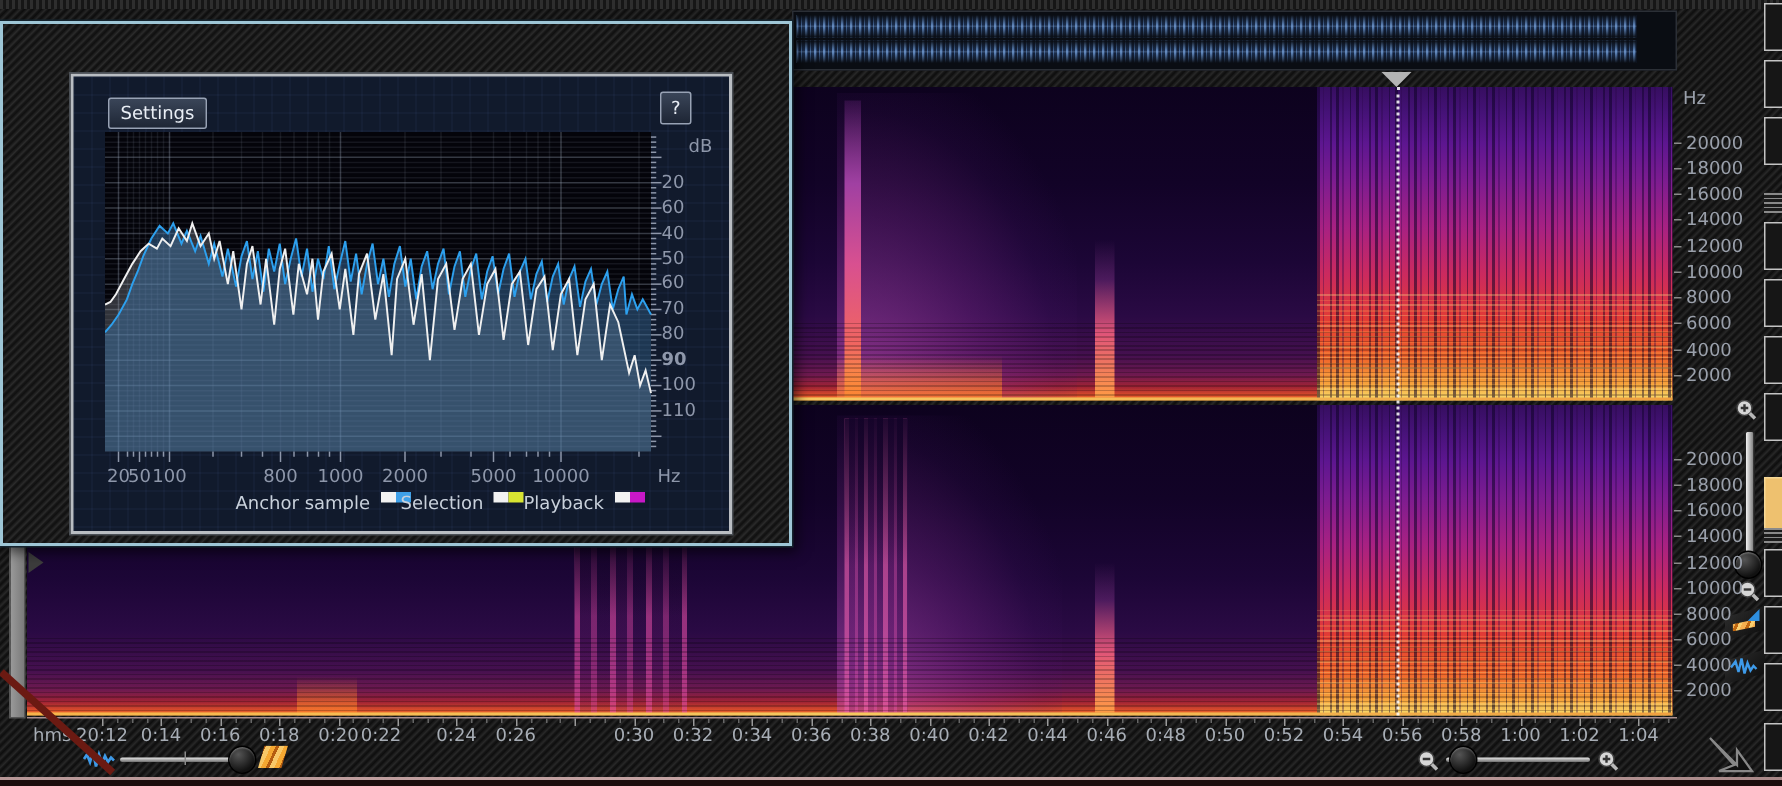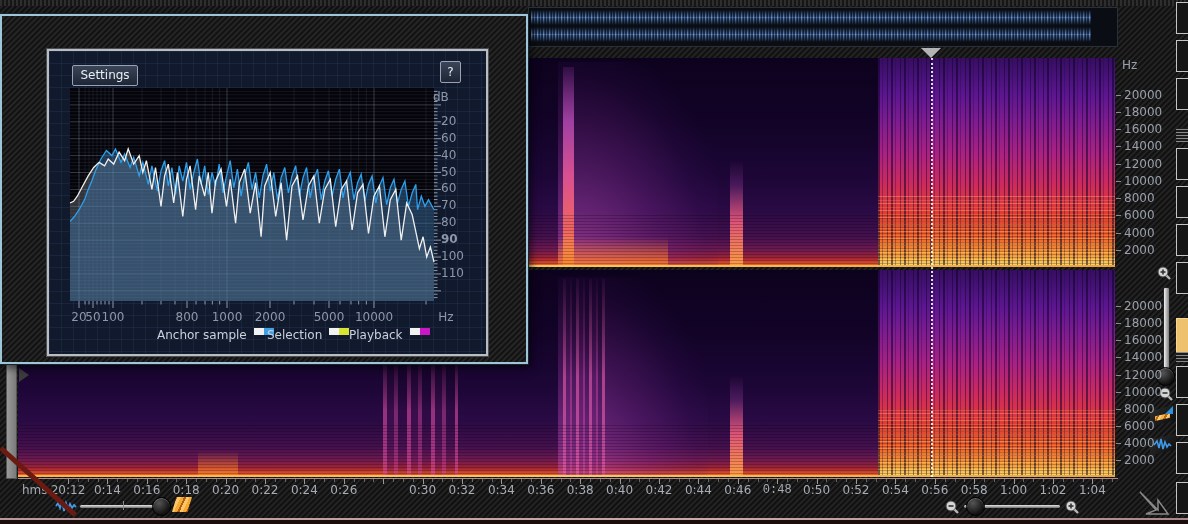--- a/index.html
+++ b/index.html
@@ -205,21 +205,21 @@
       <span class="time-label" style="left: 168.2px;">0:18</span>
       <div class="tick" style="left: 168px; height: 5px;"></div>
       <div class="tick" style="left: 178px; height: 3px; background: rgb(102, 102, 102);"></div>
       <div class="tick" style="left: 188px; height: 3px; background: rgb(102, 102, 102);"></div>
       <div class="tick" style="left: 198px; height: 3px; background: rgb(102, 102, 102);"></div>
       <span class="time-label" style="left: 207.6px;">0:20</span>
       <div class="tick" style="left: 208px; height: 5px;"></div>
       <div class="tick" style="left: 217px; height: 3px; background: rgb(102, 102, 102);"></div>
       <div class="tick" style="left: 227px; height: 3px; background: rgb(102, 102, 102);"></div>
       <div class="tick" style="left: 237px; height: 3px; background: rgb(102, 102, 102);"></div>
-      <span class="time-label" style="left: 247px;">0:22</span>
+      <span class="time-label" style="left: 236px;">0:22</span>
       <div class="tick" style="left: 247px; height: 5px;"></div>
       <div class="tick" style="left: 257px; height: 3px; background: rgb(102, 102, 102);"></div>
       <div class="tick" style="left: 267px; height: 3px; background: rgb(102, 102, 102);"></div>
       <div class="tick" style="left: 277px; height: 3px; background: rgb(102, 102, 102);"></div>
       <span class="time-label" style="left: 286.4px;">0:24</span>
       <div class="tick" style="left: 286px; height: 5px;"></div>
       <div class="tick" style="left: 296px; height: 3px; background: rgb(102, 102, 102);"></div>
       <div class="tick" style="left: 306px; height: 3px; background: rgb(102, 102, 102);"></div>
       <div class="tick" style="left: 316px; height: 3px; background: rgb(102, 102, 102);"></div>
       <span class="time-label" style="left: 325.8px;">0:26</span>
@@ -270,21 +270,21 @@
       <span class="time-label" style="left: 680.4px;">0:44</span>
       <div class="tick" style="left: 680px; height: 5px;"></div>
       <div class="tick" style="left: 690px; height: 3px; background: rgb(102, 102, 102);"></div>
       <div class="tick" style="left: 700px; height: 3px; background: rgb(102, 102, 102);"></div>
       <div class="tick" style="left: 710px; height: 3px; background: rgb(102, 102, 102);"></div>
       <span class="time-label" style="left: 719.8px;">0:46</span>
       <div class="tick" style="left: 720px; height: 5px;"></div>
       <div class="tick" style="left: 730px; height: 3px; background: rgb(102, 102, 102);"></div>
       <div class="tick" style="left: 740px; height: 3px; background: rgb(102, 102, 102);"></div>
       <div class="tick" style="left: 749px; height: 3px; background: rgb(102, 102, 102);"></div>
-      <span class="time-label" style="left: 759.2px; font-family: Liberation Mono, monospace;">0:48</span>
+      <span class="time-label" style="left: 759.2px;">0:48</span>
       <div class="tick" style="left: 759px; height: 5px;"></div>
       <div class="tick" style="left: 769px; height: 3px; background: rgb(102, 102, 102);"></div>
       <div class="tick" style="left: 779px; height: 3px; background: rgb(102, 102, 102);"></div>
       <div class="tick" style="left: 789px; height: 3px; background: rgb(102, 102, 102);"></div>
       <span class="time-label" style="left: 798.6px;">0:50</span>
       <div class="tick" style="left: 799px; height: 5px;"></div>
       <div class="tick" style="left: 808px; height: 3px; background: rgb(102, 102, 102);"></div>
       <div class="tick" style="left: 818px; height: 3px; background: rgb(102, 102, 102);"></div>
       <div class="tick" style="left: 828px; height: 3px; background: rgb(102, 102, 102);"></div>
       <span class="time-label" style="left: 838px;">0:52</span>
@@ -550,21 +550,21 @@
             <line x1="364" y1="209.61904761904762" x2="367.5" y2="209.61904761904762" stroke="#8e97aa" stroke-width="1"></line>
             <path d="M0,213 L0.0,115.0 L3.6,113.3 L7.3,108.2 L12.7,98.0 L18.2,87.9 L23.7,79.5 L29.1,74.4 L34.6,77.8 L38.2,71.0 L43.7,76.1 L49.1,64.2 L54.6,72.7 L58.2,60.9 L63.7,76.1 L69.2,67.6 L72.8,84.5 L76.4,72.7 L81.9,101.4 L85.5,79.5 L91.0,118.3 L94.6,87.9 L98.3,76.1 L103.7,115.0 L107.4,84.5 L112.8,128.5 L116.5,91.3 L120.1,77.8 L125.6,121.7 L129.2,87.9 L134.7,108.2 L138.3,84.5 L142.0,125.1 L145.6,93.0 L151.1,81.1 L156.5,118.3 L160.2,91.3 L165.6,135.2 L169.3,94.7 L174.7,81.1 L180.2,125.1 L185.6,94.7 L191.1,148.8 L194.7,98.0 L200.2,84.5 L205.7,128.5 L211.1,94.7 L216.6,152.1 L222.0,98.0 L227.5,87.9 L233.0,131.9 L238.4,98.0 L243.9,87.9 L249.3,135.2 L254.8,101.4 L260.3,91.3 L265.7,138.6 L271.2,101.4 L276.6,93.0 L282.1,142.0 L287.6,104.8 L293.0,96.4 L298.5,145.4 L303.9,108.2 L309.4,98.0 L314.9,148.8 L320.3,111.6 L325.8,101.4 L331.2,152.1 L336.7,115.0 L342.2,126.8 L345.8,143.7 L349.4,160.6 L353.1,148.8 L356.7,169.0 L360.4,158.9 L364.0,174.1 L364,213 Z" fill="rgba(170,175,182,0.28)"></path>
             <path d="M0,213 L0.0,133.5 L4.4,128.5 L9.1,121.7 L14.6,111.6 L18.2,101.4 L21.8,93.0 L25.5,82.8 L30.9,71.0 L36.4,62.5 L41.9,67.6 L45.5,60.9 L51.0,74.4 L54.6,65.9 L60.1,79.5 L63.7,69.3 L69.2,87.9 L72.8,74.4 L78.3,96.4 L81.9,77.8 L87.4,103.1 L91.0,82.8 L94.6,72.7 L98.3,98.0 L101.9,79.5 L105.6,106.5 L109.2,77.8 L112.8,93.0 L116.5,74.4 L120.1,101.4 L123.8,84.5 L127.4,71.0 L131.0,96.4 L134.7,77.8 L138.3,106.5 L142.0,84.5 L145.6,98.0 L149.2,76.1 L152.9,104.8 L156.5,87.9 L160.2,72.7 L163.8,99.7 L167.4,81.1 L171.1,108.2 L174.7,87.9 L178.4,74.4 L182.0,101.4 L185.6,84.5 L189.3,109.9 L192.9,87.9 L196.6,76.1 L200.2,103.1 L203.8,84.5 L207.5,111.6 L211.1,89.6 L214.8,79.5 L218.4,104.8 L222.0,87.9 L225.7,77.8 L229.3,108.2 L233.0,89.6 L236.6,79.5 L240.2,109.9 L243.9,91.3 L247.5,81.1 L251.2,111.6 L254.8,93.0 L258.4,82.8 L262.1,108.2 L265.7,91.3 L269.4,81.1 L273.0,109.9 L276.6,93.0 L280.3,84.5 L283.9,111.6 L287.6,94.7 L291.2,86.2 L294.8,113.3 L298.5,96.4 L302.1,87.9 L305.8,115.0 L309.4,98.0 L313.0,89.6 L316.7,116.6 L320.3,99.7 L324.0,91.3 L327.6,115.0 L331.2,101.4 L334.9,93.0 L338.5,118.3 L342.2,104.8 L345.8,96.4 L347.6,121.7 L351.3,108.2 L354.9,118.3 L358.5,111.6 L364.0,121.7 L364,213 Z" fill="rgba(62,118,170,0.45)"></path>
             <polyline points="0.0,133.5 4.4,128.5 9.1,121.7 14.6,111.6 18.2,101.4 21.8,93.0 25.5,82.8 30.9,71.0 36.4,62.5 41.9,67.6 45.5,60.9 51.0,74.4 54.6,65.9 60.1,79.5 63.7,69.3 69.2,87.9 72.8,74.4 78.3,96.4 81.9,77.8 87.4,103.1 91.0,82.8 94.6,72.7 98.3,98.0 101.9,79.5 105.6,106.5 109.2,77.8 112.8,93.0 116.5,74.4 120.1,101.4 123.8,84.5 127.4,71.0 131.0,96.4 134.7,77.8 138.3,106.5 142.0,84.5 145.6,98.0 149.2,76.1 152.9,104.8 156.5,87.9 160.2,72.7 163.8,99.7 167.4,81.1 171.1,108.2 174.7,87.9 178.4,74.4 182.0,101.4 185.6,84.5 189.3,109.9 192.9,87.9 196.6,76.1 200.2,103.1 203.8,84.5 207.5,111.6 211.1,89.6 214.8,79.5 218.4,104.8 222.0,87.9 225.7,77.8 229.3,108.2 233.0,89.6 236.6,79.5 240.2,109.9 243.9,91.3 247.5,81.1 251.2,111.6 254.8,93.0 258.4,82.8 262.1,108.2 265.7,91.3 269.4,81.1 273.0,109.9 276.6,93.0 280.3,84.5 283.9,111.6 287.6,94.7 291.2,86.2 294.8,113.3 298.5,96.4 302.1,87.9 305.8,115.0 309.4,98.0 313.0,89.6 316.7,116.6 320.3,99.7 324.0,91.3 327.6,115.0 331.2,101.4 334.9,93.0 338.5,118.3 342.2,104.8 345.8,96.4 347.6,121.7 351.3,108.2 354.9,118.3 358.5,111.6 364.0,121.7" fill="none" stroke="#2da0ee" stroke-width="1.3"></polyline>
             <polyline points="0.0,115.0 3.6,113.3 7.3,108.2 12.7,98.0 18.2,87.9 23.7,79.5 29.1,74.4 34.6,77.8 38.2,71.0 43.7,76.1 49.1,64.2 54.6,72.7 58.2,60.9 63.7,76.1 69.2,67.6 72.8,84.5 76.4,72.7 81.9,101.4 85.5,79.5 91.0,118.3 94.6,87.9 98.3,76.1 103.7,115.0 107.4,84.5 112.8,128.5 116.5,91.3 120.1,77.8 125.6,121.7 129.2,87.9 134.7,108.2 138.3,84.5 142.0,125.1 145.6,93.0 151.1,81.1 156.5,118.3 160.2,91.3 165.6,135.2 169.3,94.7 174.7,81.1 180.2,125.1 185.6,94.7 191.1,148.8 194.7,98.0 200.2,84.5 205.7,128.5 211.1,94.7 216.6,152.1 222.0,98.0 227.5,87.9 233.0,131.9 238.4,98.0 243.9,87.9 249.3,135.2 254.8,101.4 260.3,91.3 265.7,138.6 271.2,101.4 276.6,93.0 282.1,142.0 287.6,104.8 293.0,96.4 298.5,145.4 303.9,108.2 309.4,98.0 314.9,148.8 320.3,111.6 325.8,101.4 331.2,152.1 336.7,115.0 342.2,126.8 345.8,143.7 349.4,160.6 353.1,148.8 356.7,169.0 360.4,158.9 364.0,174.1" fill="none" stroke="#f0f0f0" stroke-width="1.3"></polyline>
           </svg>
       </div>
       <div id="db-labels"></div>
       <div id="x-labels"></div>
       <div id="legend"></div>
-    <span class="db-label" style="top: 39px; left: 384px;">dB</span>
+    <span class="db-label" style="top: 39px; left: 410px;">dB</span>
         <span class="db-label" style="top: 62.8095px; left: 392px;">20</span>
         <span class="db-label" style="top: 79.7143px; left: 392px;">60</span>
         <span class="db-label" style="top: 96.619px; left: 392px;">40</span>
         <span class="db-label" style="top: 113.524px; left: 392px;">50</span>
         <span class="db-label" style="top: 130.429px; left: 392px;">60</span>
         <span class="db-label" style="top: 147.333px; left: 392px;">70</span>
         <span class="db-label" style="top: 164.238px; left: 392px;">80</span>
         <span class="db-label" style="top: 181.143px; left: 392px; font-weight: bold;">90</span>
         <span class="db-label" style="top: 198.048px; left: 392px;">100</span>
         <span class="db-label" style="top: 214.952px; left: 392px;">110</span>

